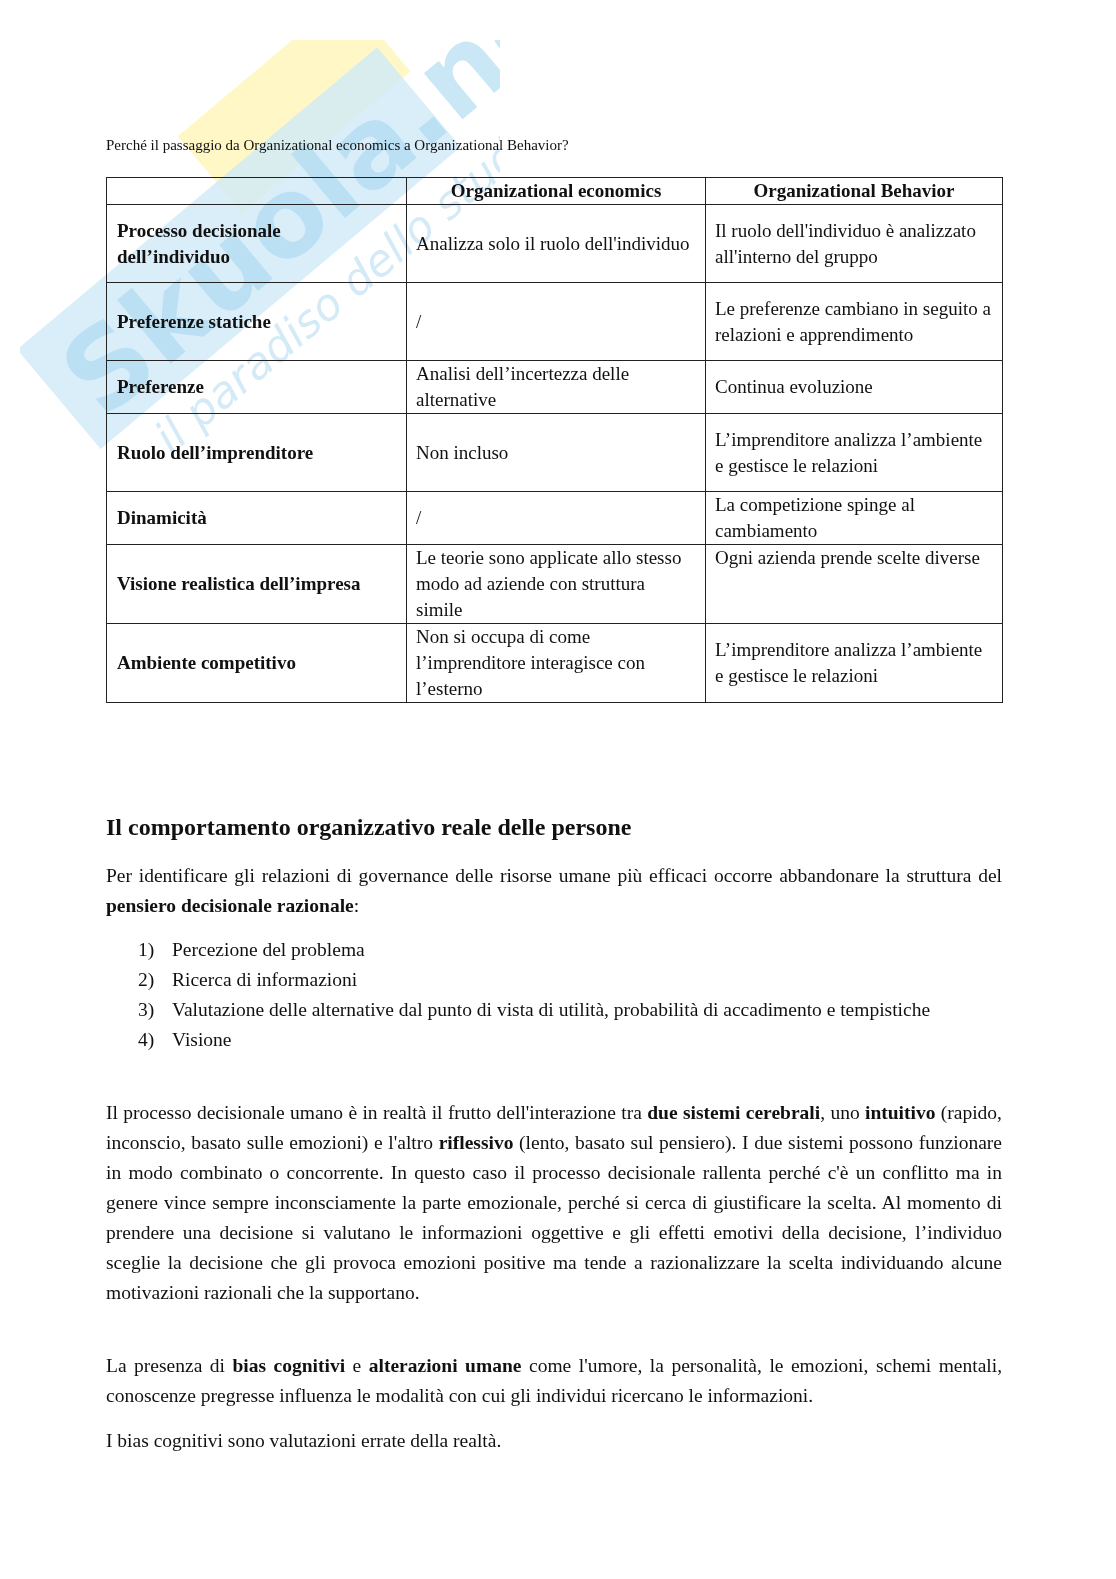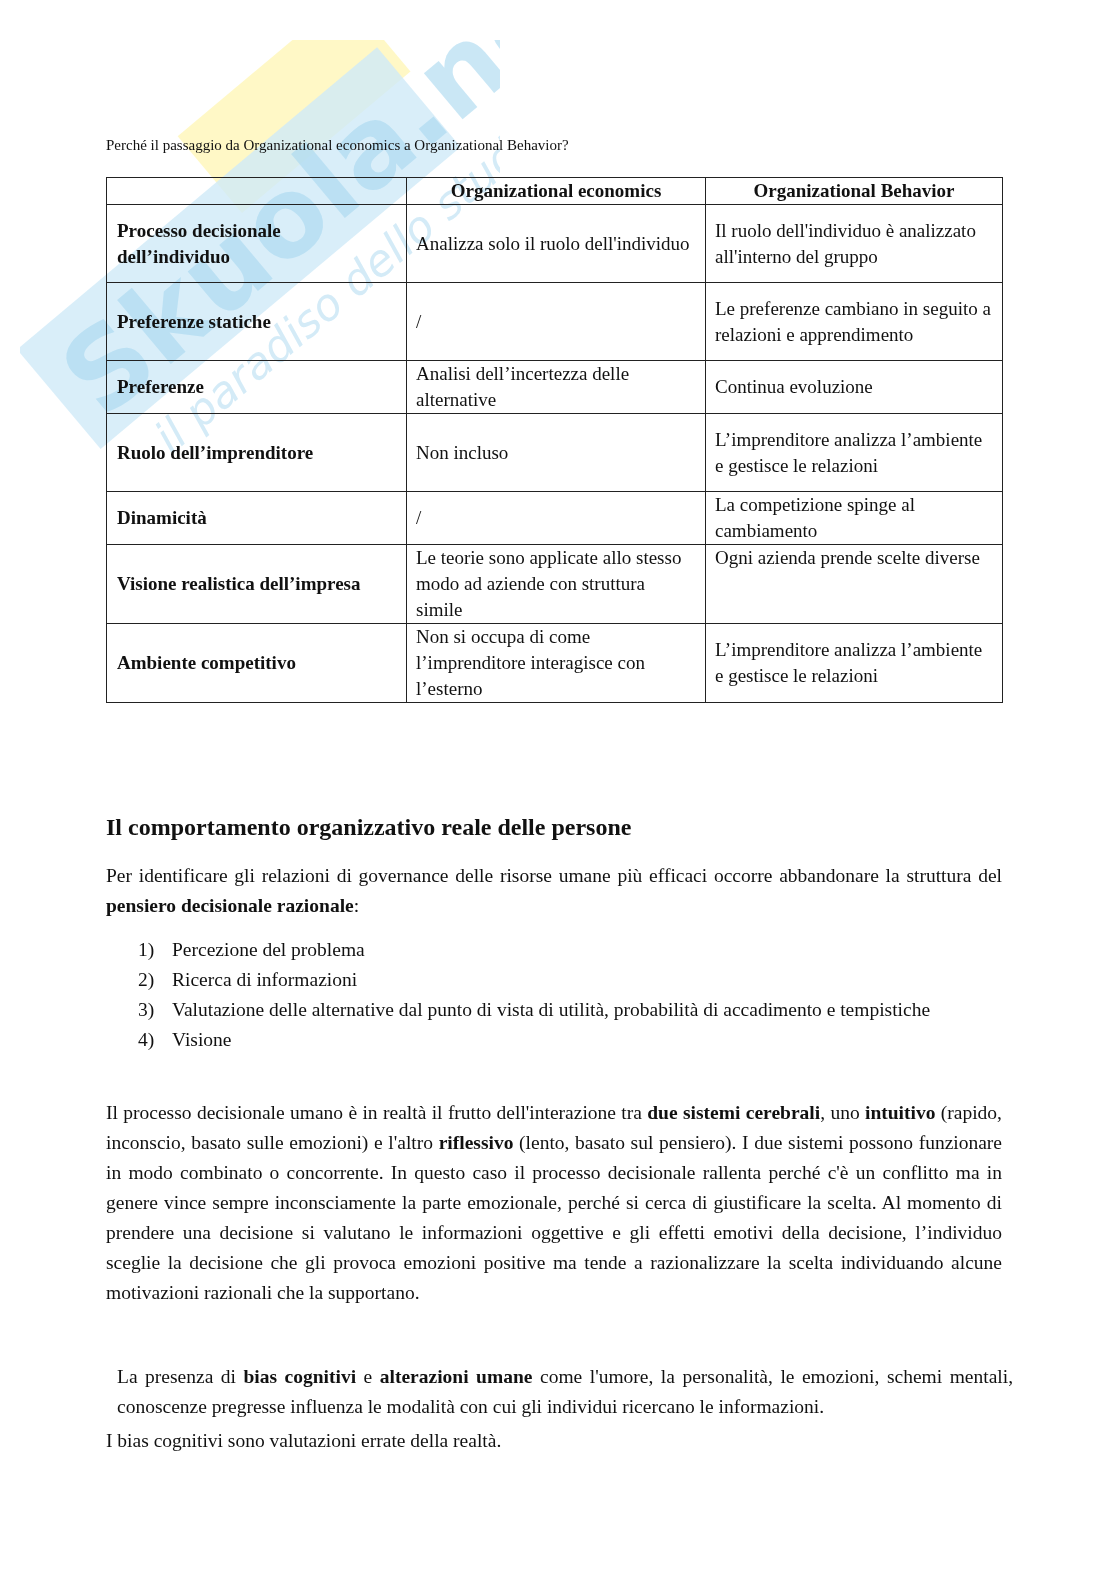--- a/index.html
+++ b/index.html
@@ -94,16 +94,16 @@
 
   <ol class="steps">
     <li><span class="num">1)</span><span>Percezione del problema</span></li>
     <li><span class="num">2)</span><span>Ricerca di informazioni</span></li>
     <li><span class="num">3)</span><span>Valutazione delle alternative dal punto di vista di utilità, probabilità di accadimento e tempistiche</span></li>
     <li><span class="num">4)</span><span>Visione</span></li>
   </ol>
 
   <p class="para p2" style="margin:0"><span>Il processo decisionale umano è in realtà il frutto dell'interazione tra </span><b>due sistemi cerebrali</b><span>, uno </span><b>intuitivo</b><span> (rapido, inconscio, basato sulle emozioni) e l'altro </span><b>riflessivo</b><span> (lento, basato sul pensiero). I due sistemi possono funzionare in modo combinato o concorrente. In questo caso il processo decisionale rallenta perché c'è un conflitto ma in genere vince sempre inconsciamente la parte emozionale, perché si cerca di giustificare la scelta. Al momento di prendere una decisione si valutano le informazioni oggettive e gli effetti emotivi della decisione, l’individuo sceglie la decisione che gli provoca emozioni positive ma tende a razionalizzare la scelta individuando alcune motivazioni razionali che la supportano.</span></p>
 
-  <p class="para p3" style="margin:11px"><span>La presenza di </span><b>bias cognitivi</b><span> e </span><b>alterazioni umane</b><span> come l'umore, la personalità, le emozioni, schemi mentali, conoscenze pregresse influenza le modalità con cui gli individui ricercano le informazioni.</span></p>
+  <p class="para p3" style="margin:0"><span>La presenza di </span><b>bias cognitivi</b><span> e </span><b>alterazioni umane</b><span> come l'umore, la personalità, le emozioni, schemi mentali, conoscenze pregresse influenza le modalità con cui gli individui ricercano le informazioni.</span></p>
 
   <p class="para p4" style="margin:0">I bias cognitivi sono valutazioni errate della realtà.</p>
 </div>
 
 </body></html>

